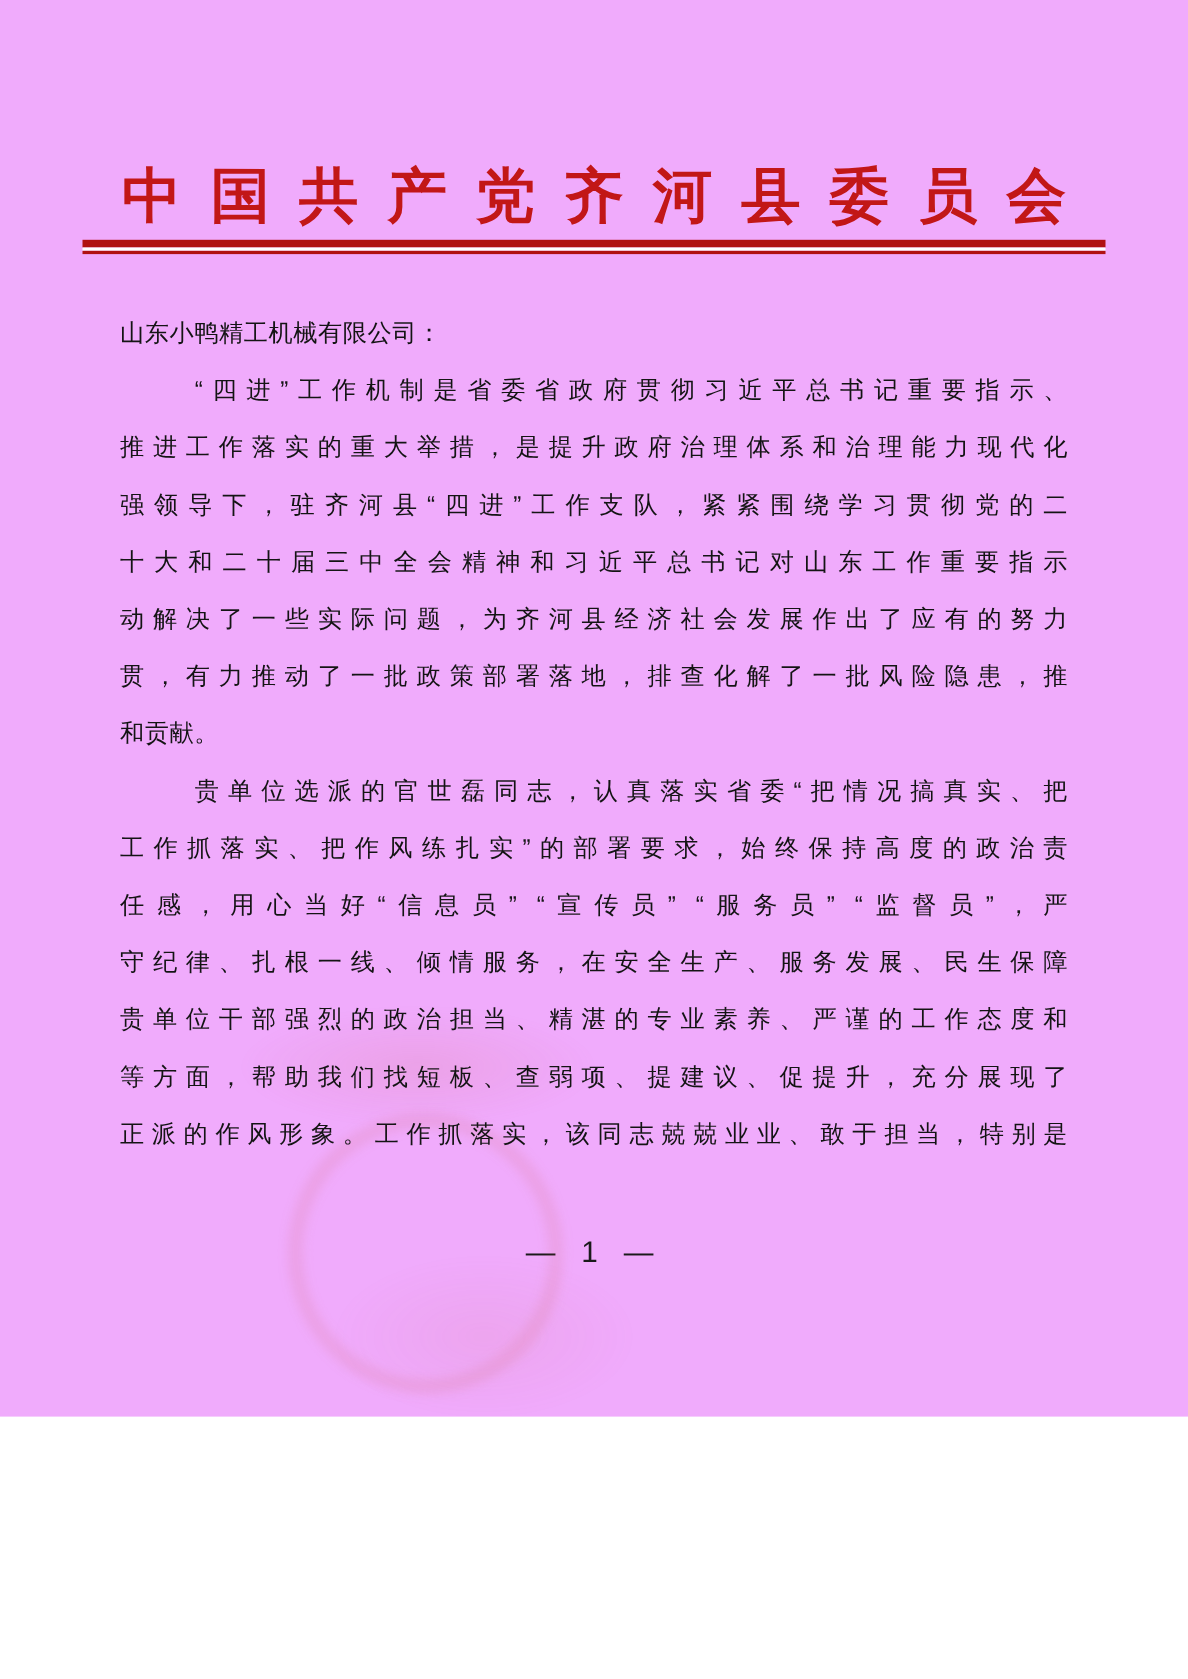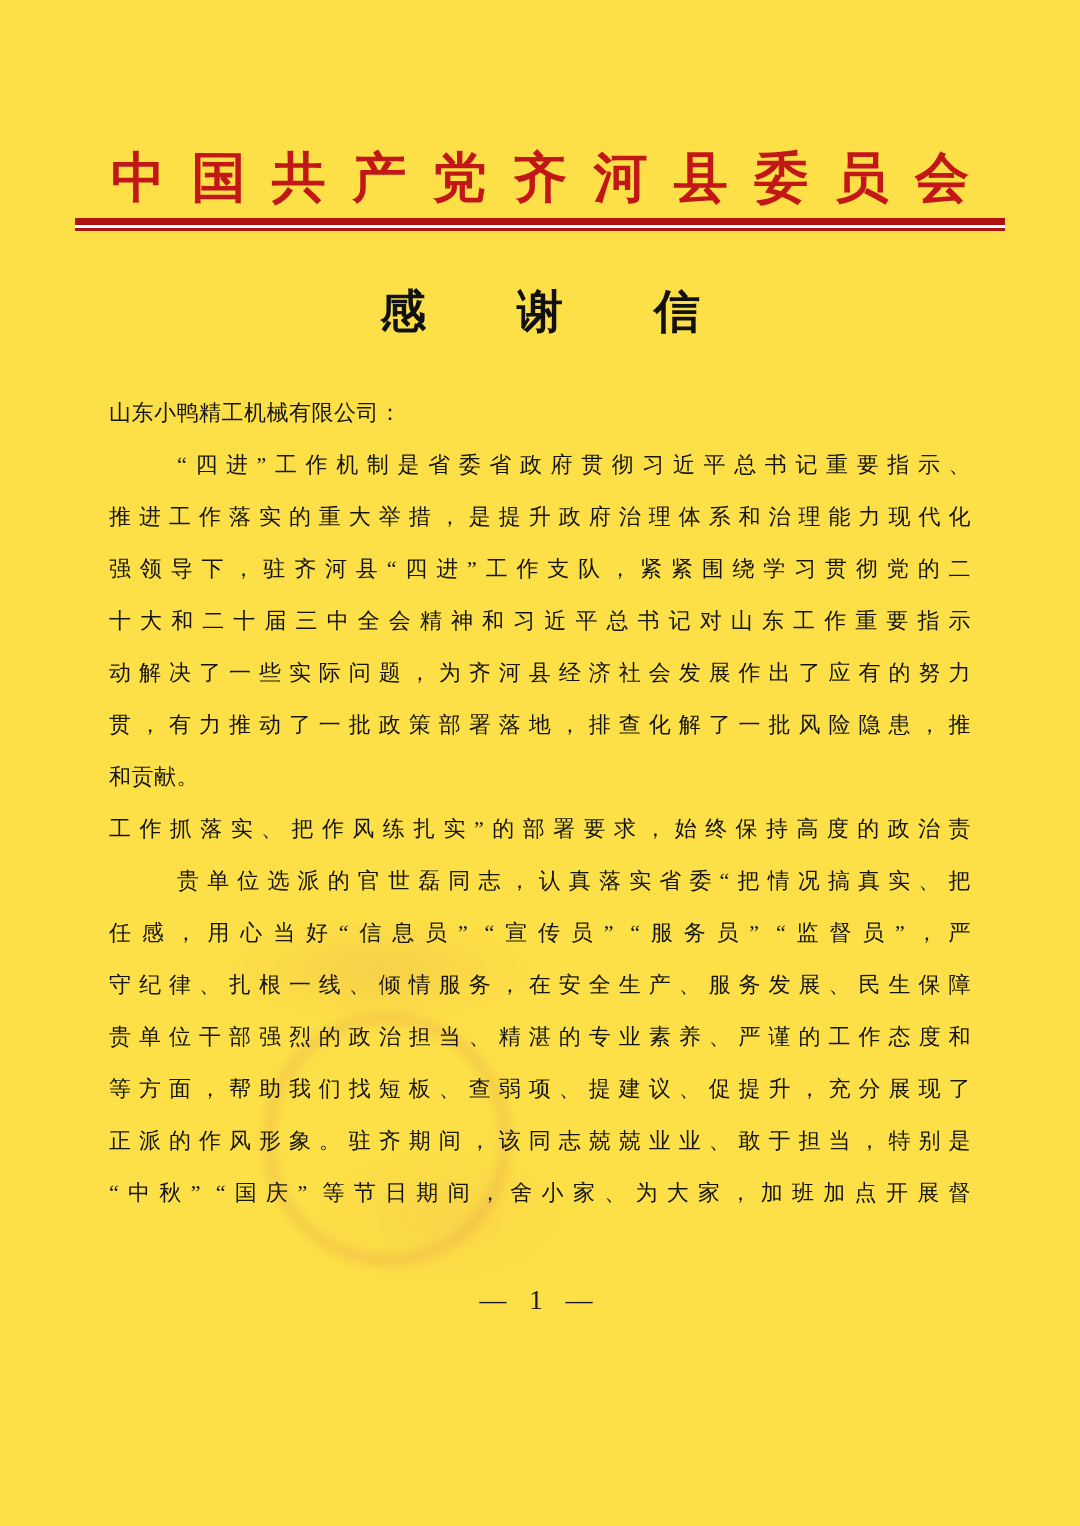--- a/index.html
+++ b/index.html
@@ -1,24 +1,24 @@
 <!DOCTYPE html>
 <html><head>
 <meta charset="utf-8">
 <style>
   * { margin: 0; padding: 0; box-sizing: border-box; }
   html, body { background: #ffffff; }
   .page {
     position: relative;
     width: 1080px;
-    height: 1526px;
+    height: 1288px;
     margin: 0 auto;
-    background: #fde047;
+    background: #f0abfc;
     overflow: hidden;
-    font-family: Liberation Serif, serif;
+    font-family: Liberation Sans, sans-serif;
     color: #141414;
   }
   
   .org-header {
     width: 858px;
     margin: 146px auto 0;
     font-size: 54px;
     line-height: 64px;
     font-weight: bold;
     color: #c21717;
@@ -109,42 +109,40 @@
 <div class="page">
 
   <div class="org-header">中国共产党齐河县委员会</div>
 
   <div class="rule">
     <div class="rule-top"></div>
     <div class="rule-gap"></div>
     <div class="rule-bottom"></div>
   </div>
 
-  <h1 class="letter-title">感 谢 信</h1>
 
   <div class="stamp-blob-1"></div>
   <div class="stamp-ring"></div>
   <div class="stamp-blob-2"></div>
 
   <div class="body">
     <div class="line salutation">山东小鸭精工机械有限公司：</div>
 
     <div class="line j indent">“四进”工作机制是省委省政府贯彻习近平总书记重要指示、</div>
     <div class="line j">推进工作落实的重大举措，是提升政府治理体系和治理能力现代化</div>
     <div class="line j">强领导下，驻齐河县“四进”工作支队，紧紧围绕学习贯彻党的二</div>
     <div class="line j">十大和二十届三中全会精神和习近平总书记对山东工作重要指示</div>
     <div class="line j">动解决了一些实际问题，为齐河县经济社会发展作出了应有的努力</div>
     <div class="line j">贯，有力推动了一批政策部署落地，排查化解了一批风险隐患，推</div>
     <div class="line">和贡献。</div>
 
+    <div class="line j indent">贵单位选派的官世磊同志，认真落实省委“把情况搞真实、把</div>
     <div class="line j">工作抓落实、把作风练扎实”的部署要求，始终保持高度的政治责</div>
-    <div class="line j indent">贵单位选派的官世磊同志，认真落实省委“把情况搞真实、把</div>
     <div class="line j">任感，用心当好“信息员” “宣传员” “服务员” “监督员”，严</div>
     <div class="line j">守纪律、扎根一线、倾情服务，在安全生产、服务发展、民生保障</div>
     <div class="line j">贵单位干部强烈的政治担当、精湛的专业素养、严谨的工作态度和</div>
     <div class="line j">等方面，帮助我们找短板、查弱项、提建议、促提升，充分展现了</div>
-    <div class="line j">正派的作风形象。驻齐期间，该同志兢兢业业、敢于担当，特别是</div>
-    <div class="line j">“中秋” “国庆” 等节日期间，舍小家、为大家，加班加点开展督</div>
+    <div class="line j">正派的作风形象。工作抓落实，该同志兢兢业业、敢于担当，特别是</div>
   </div>
 
   <div class="page-number">— 1 —</div>
 
 </div>
 
 </body></html>

